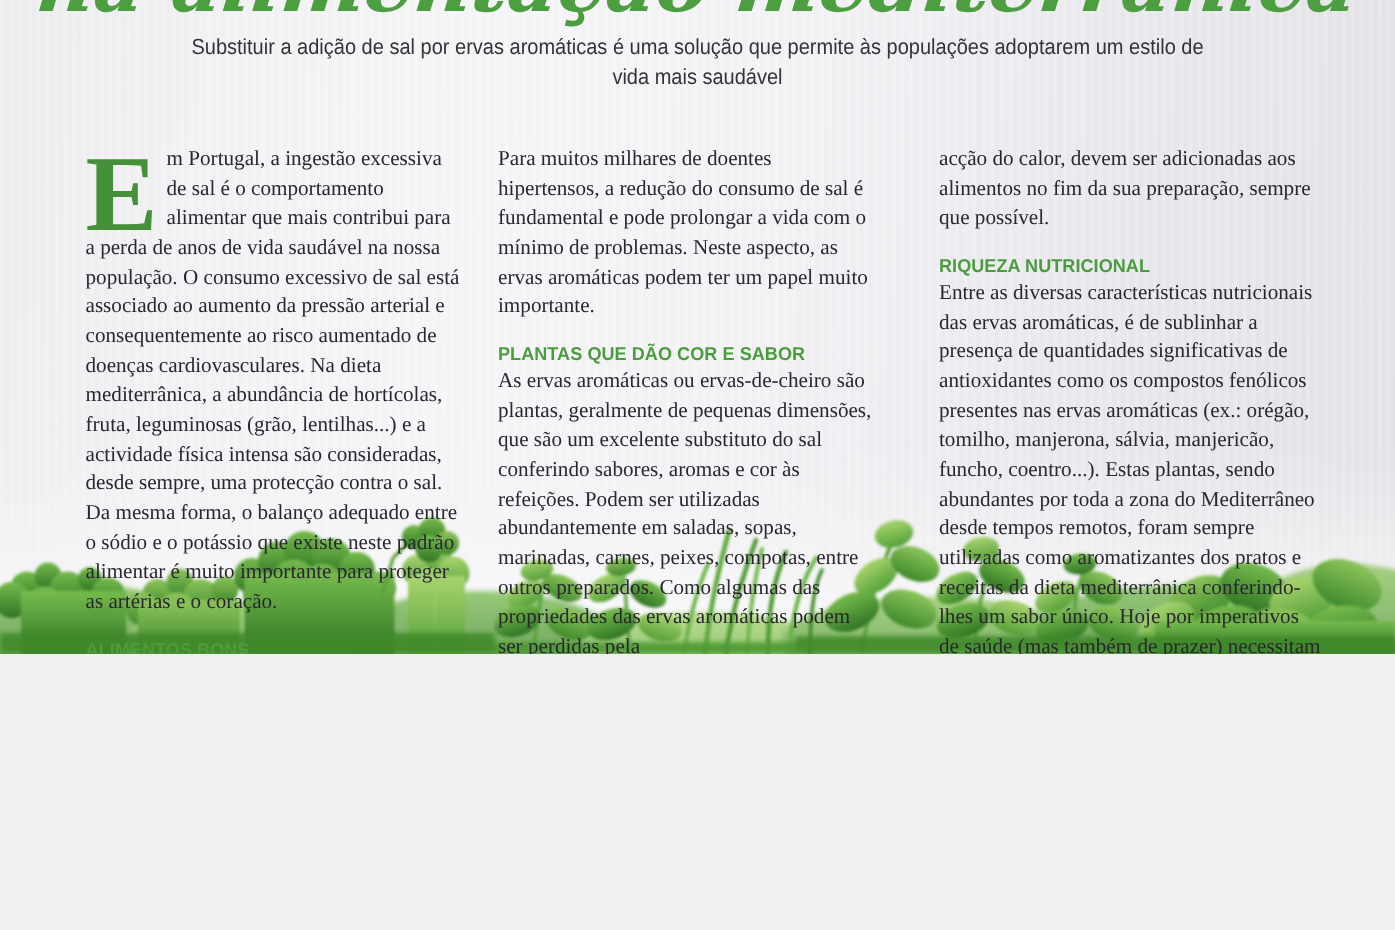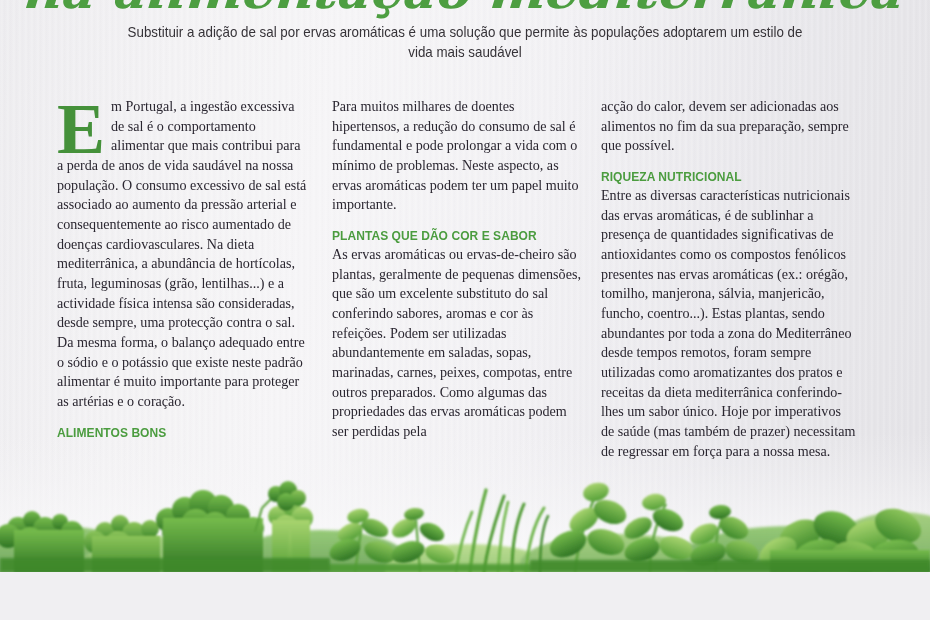--- a/index.html
+++ b/index.html
@@ -10,21 +10,21 @@
     width: 930px;
     height: 620px;
     overflow: hidden;
     font-family: "Liberation Serif", serif;
     background: #f0eff2;
   }
 
   #page {
     position: relative;
     width: 930px;
-    height: 572px;
+    height: 436px;
     overflow: hidden;
     background:
       linear-gradient(100deg,
         #edecef 0%,
         #f3f2f4 18%,
         #f6f5f7 34%,
         #f2f1f4 55%,
         #e9e8ec 76%,
         #e3e2e6 100%);
   }
@@ -87,21 +87,21 @@
     z-index: 3;
   }
   .col {
     position: absolute;
     top: 0;
     width: 252px;
     height: 410px;
   }
   #col1 { left: 57px;  width: 252px; }
   #col2 { left: 332px; width: 252px; }
-  #col3 { left: 601px; width: 256px; }
+  #col3 { left: 626px; width: 256px; }
 
   .body-text {
     margin: 0;
     font-family: "Liberation Serif", serif;
     font-size: 14.1px;
     line-height: 19.65px;
     color: #2a2630;
     text-align: left;
     hyphens: none;
   }

